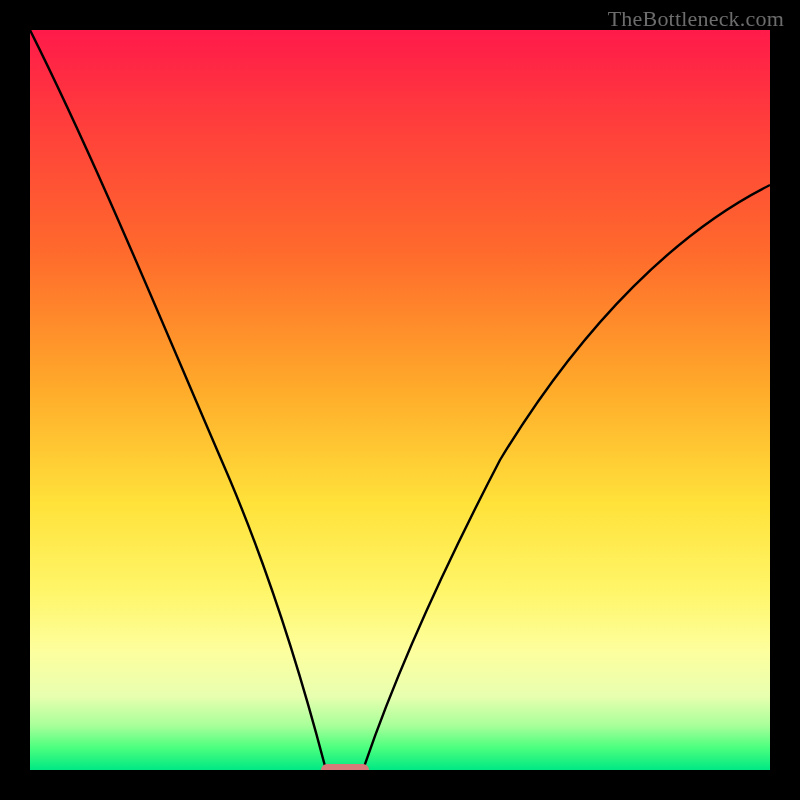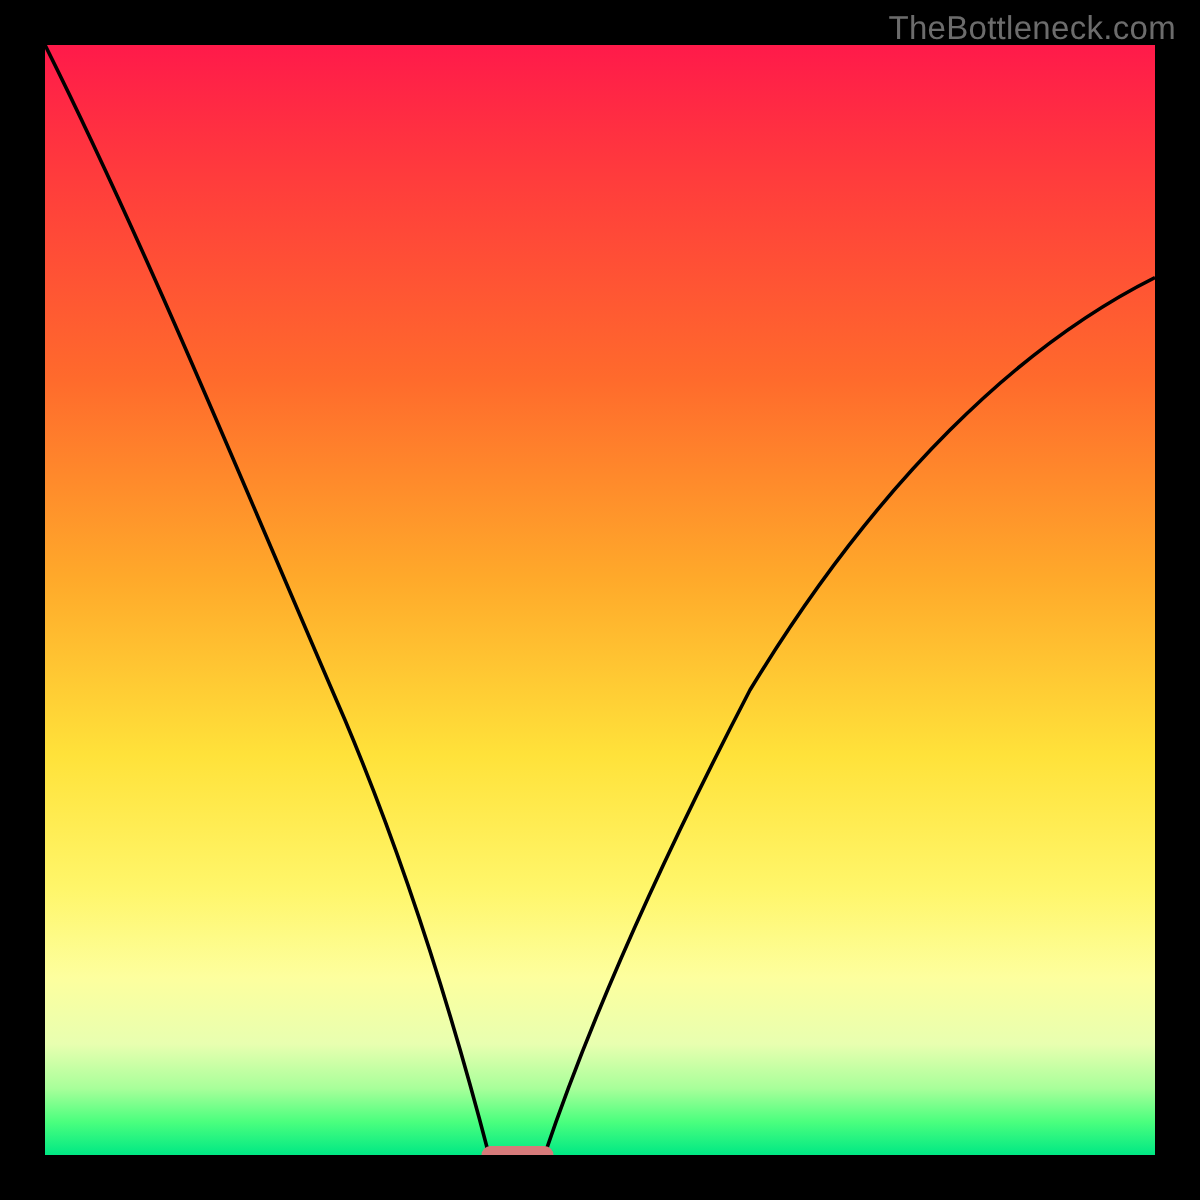--- a/index.html
+++ b/index.html
@@ -11,20 +11,21 @@
     background: #000;
     font-family: Arial, Helvetica, sans-serif;
   }
   .frame {
     position: absolute;
     left: 0;
     top: 0;
     width: 800px;
     height: 784px;
     background: #000;
+    font-family: Liberation Serif, serif;
   }
   .plot {
     position: absolute;
     left: 30px;
     top: 30px;
     width: 740px;
     height: 740px;
     overflow: hidden;
   }
   .gradient {

